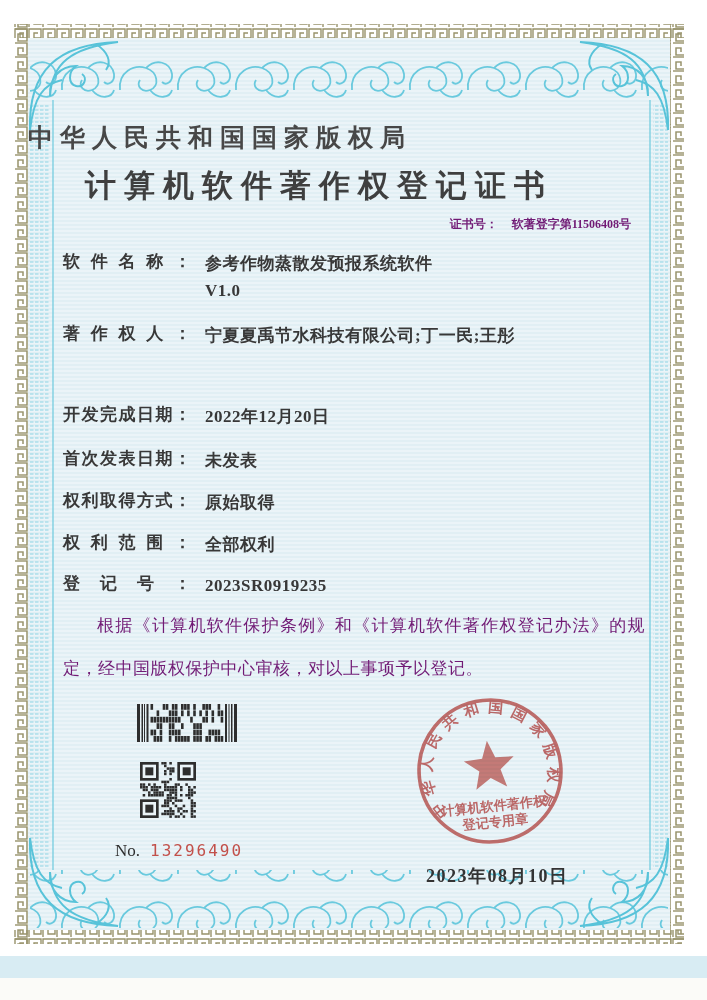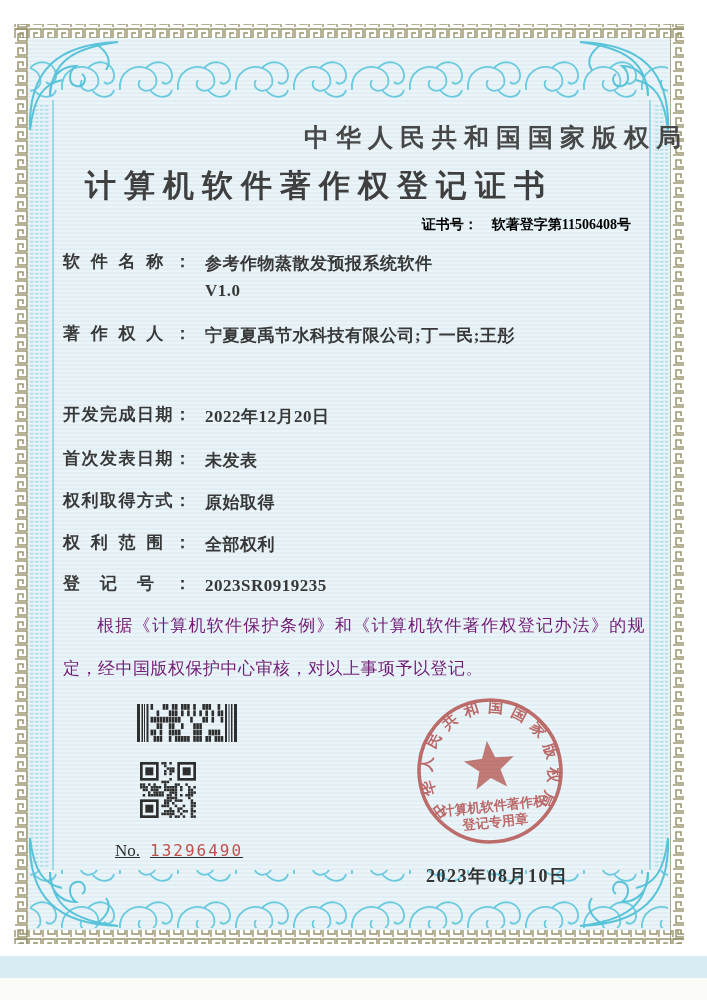--- a/index.html
+++ b/index.html
@@ -1,36 +1,36 @@
 <!DOCTYPE html>
 <html><head>
 <meta charset="utf-8">
 <style>
   html,body{margin:0;padding:0;background:#fbfbf8;}
   .page{position:relative;width:707px;height:1000px;margin:0 auto;background:#ffffff;overflow:hidden;
         font-family:"Liberation Serif","DejaVu Serif",serif;color:#3b3b3b;}
   .decor{position:absolute;left:0;top:0;pointer-events:none;}
   .layer{position:absolute;left:0;top:0;width:707px;height:1000px;}
-  .title{position:absolute;left:28px;top:121px;width:660px;text-align:right;
+  .title{position:absolute;left:28px;top:121px;width:660px;text-align:left;
          font-size:25px;font-weight:bold;letter-spacing:7px;color:#474747;}
   .subtitle{position:absolute;left:28px;top:165px;width:582px;text-align:center;
             font-size:31px;font-weight:bold;letter-spacing:8px;color:#3f3f3f;}
-  .certno{position:absolute;right:76px;top:216px;font-size:14px;font-weight:600;color:#000000;text-align:center;}
+  .certno{position:absolute;right:76px;top:216px;font-size:12px;font-weight:600;color:#701a75;text-align:center;}
   .certno .v{margin-left:14px;}
   .row{position:absolute;left:63px;display:flex;font-size:17px;font-weight:600;color:#383838;}
   .flabel{width:128px;text-align:justify;text-align-last:justify;flex:none;}
   .fvalue{margin-left:14px;letter-spacing:0.5px;line-height:27px;}
   .r0{top:250px}.r1{top:322px}.r2{top:403px}.r3{top:447px}.r4{top:489px}.r5{top:531px}.r6{top:572px}
   .statement{position:absolute;left:63px;top:604px;width:582px;font-size:17px;font-weight:500;
              line-height:43px;text-align:justify;text-indent:2em;letter-spacing:0.5px;color:#701a75;}
   .barcode-box{position:absolute;left:137px;top:704px;}
   .qr-box{position:absolute;left:140px;top:762px;}
   .seal-box{position:absolute;left:413px;top:694px;width:154px;height:154px;transform:rotate(-6deg);
             opacity:0.88;mix-blend-mode:multiply;}
-  .serial{position:absolute;left:115px;top:841px;font-size:17px;color:#2f2f2f;text-decoration:underline;}
+  .serial{position:absolute;left:115px;top:841px;font-size:17px;color:#2f2f2f;}
   .serial .num{font-family:"DejaVu Sans Mono","Liberation Mono",monospace;color:#c2504a;
                letter-spacing:2px;margin-left:10px;font-size:16px;}
   .issue-date{position:absolute;left:426px;top:864px;font-size:18px;font-weight:600;
               letter-spacing:1.5px;color:#333333;}
   .seal-box text{font-family:"Liberation Serif","DejaVu Serif",serif;}
 </style>
 </head>
 <body>
 
 <div class="page">

